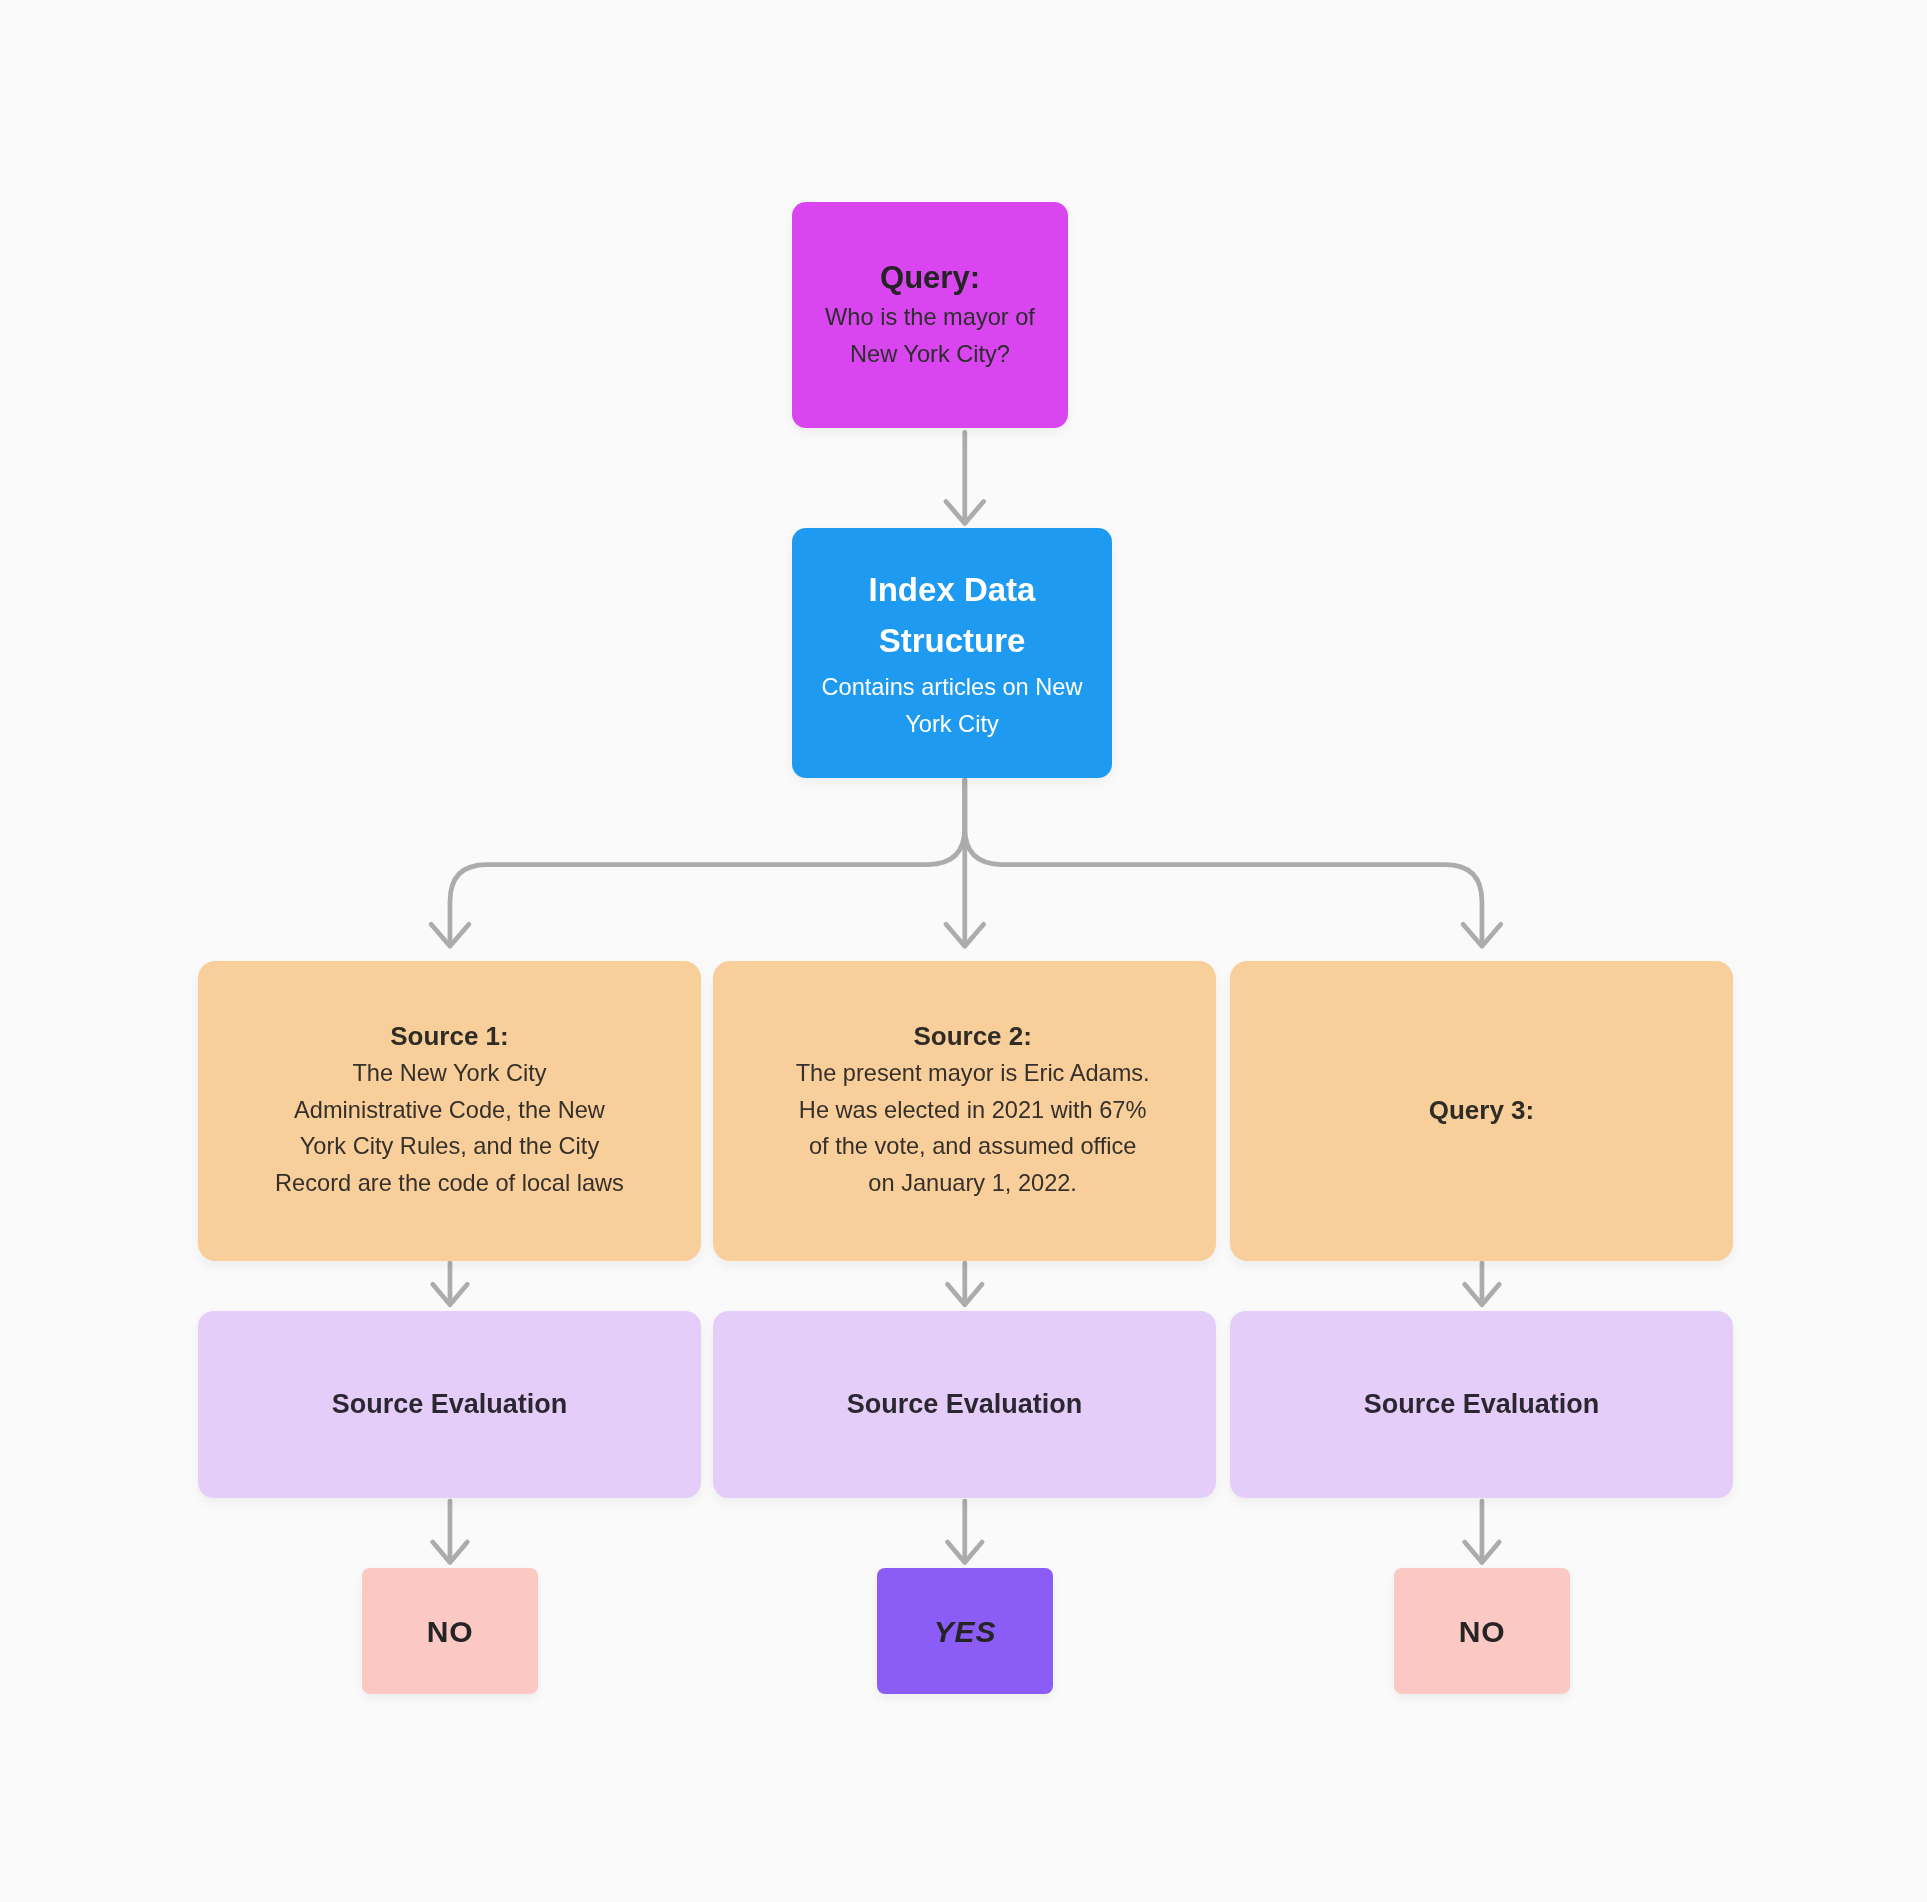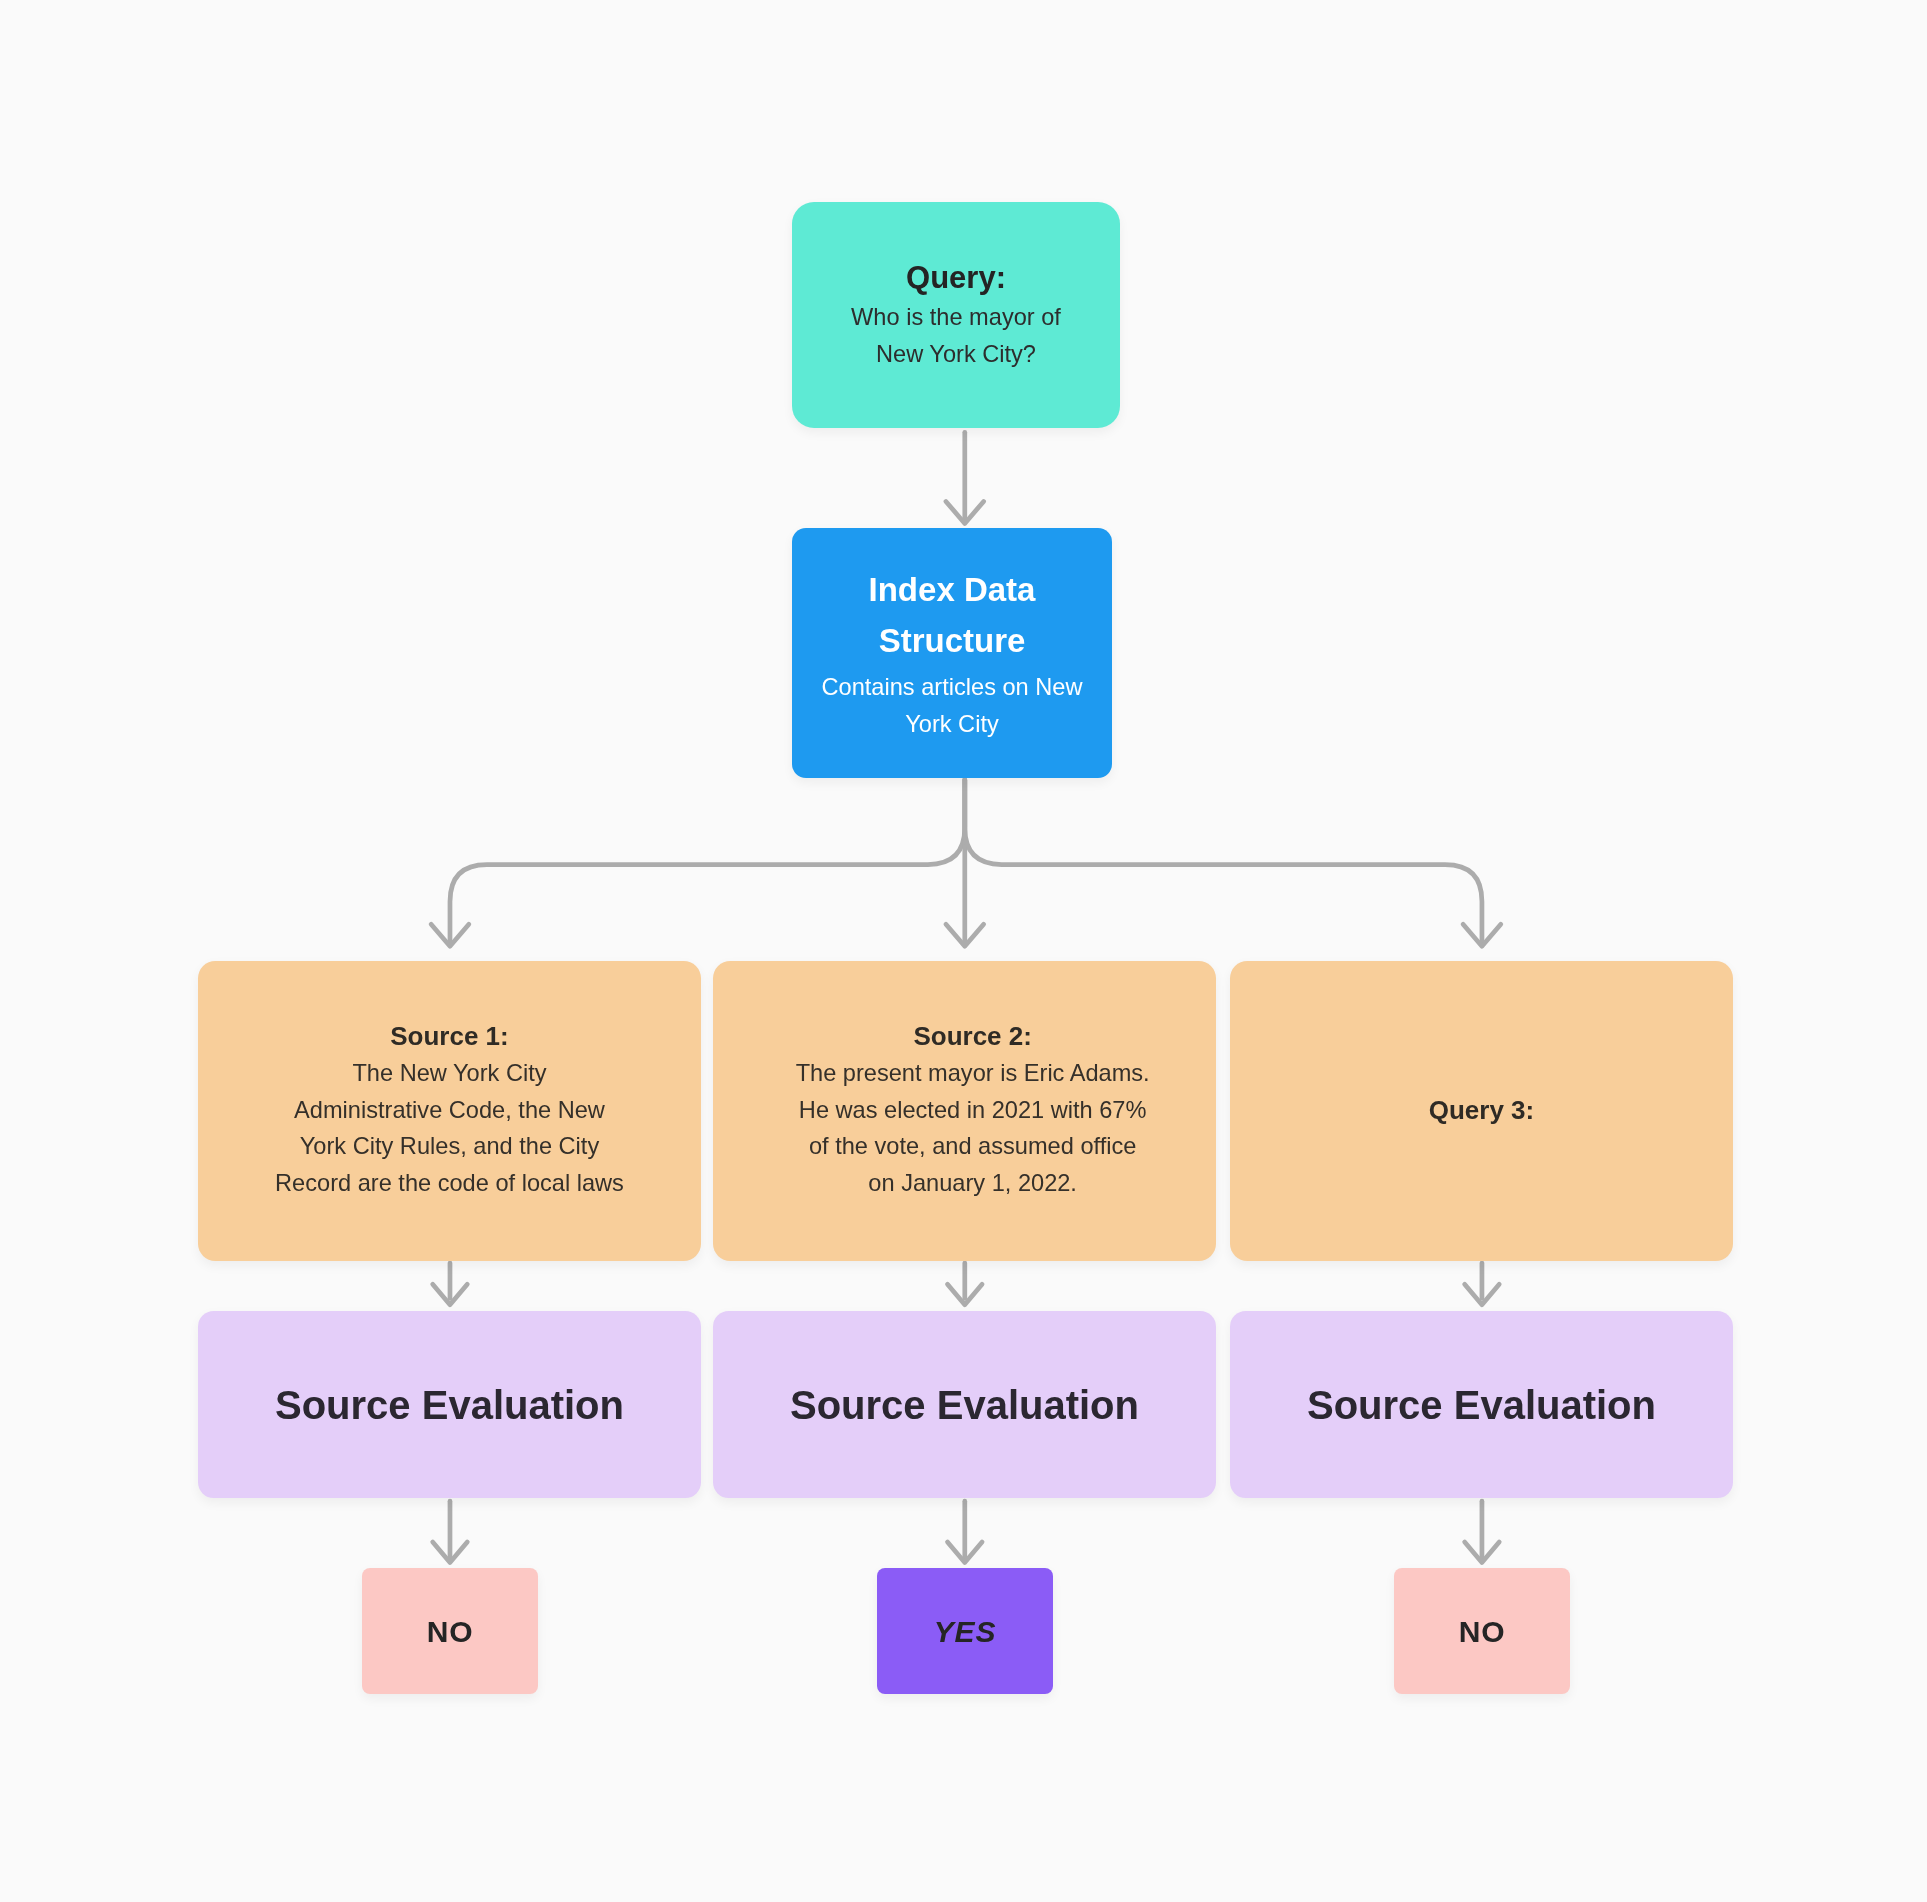--- a/index.html
+++ b/index.html
@@ -45,23 +45,23 @@
     font-size: 23.6px;
     font-weight: 400;
     color: #2d2d2d;
     line-height: 1.55;
     white-space: pre-line;
     margin-top: 1px;
   }
   
   .query-box {
     left: 792px; top: 202px;
-    width: 328px; height: 226px;
-    background: #5eead4;
-    border-radius: 22px;
+    width: 276px; height: 226px;
+    background: #d946ef;
+    border-radius: 14px;
   }
   
   .index-box {
     left: 792px; top: 528px;
     width: 320px; height: 250px;
     background: #1e9af0;
     border-radius: 14px;
   }
   .index-box .box-title {
     color: #ffffff;
@@ -84,21 +84,21 @@
   .source-1 { left: 198px; }
   .source-2 { left: 713px; padding-left: 32px; }
   .source-3 { left: 1230px; }
   
   .eval-box {
     top: 1311px;
     width: 503px; height: 187px;
     background: #e4cef9;
     border-radius: 15.7px;
   }
-  .eval-box .box-title { font-size: 40px; color: #2b2731; }
+  .eval-box .box-title { font-size: 27px; color: #2b2731; }
   .eval-1 { left: 198px; }
   .eval-2 { left: 713px; }
   .eval-3 { left: 1230px; }
   
   .result-box {
     top: 1568px;
     width: 176px; height: 126px;
     border-radius: 8px;
   }
   .result-box .box-title { font-size: 30px; letter-spacing: 0.8px; color: #252525; }

